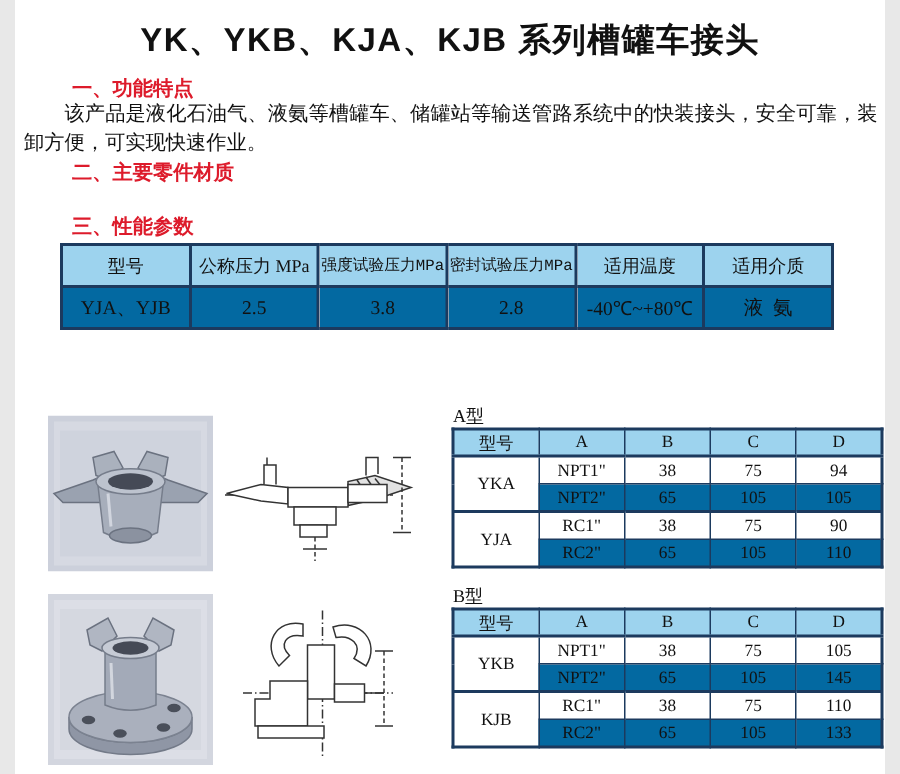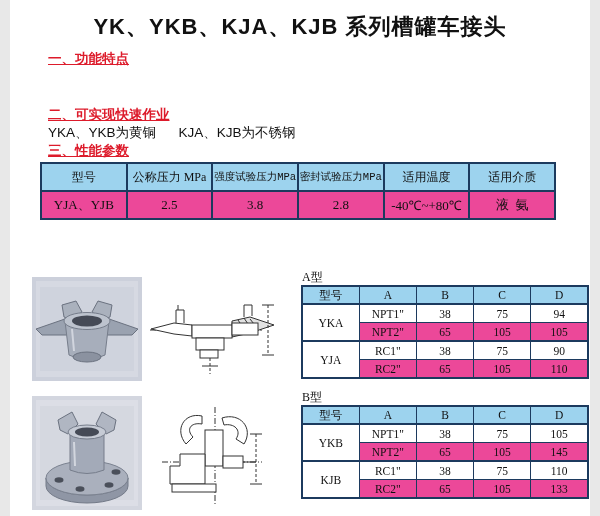--- a/index.html
+++ b/index.html
@@ -1,32 +1,32 @@
 <!DOCTYPE html>
 <html><head>
 <meta charset="utf-8">
 <style>
   html,body{margin:0;padding:0;background:#e8e8e8;}
   .page{position:relative;width:580px;height:516px;background:#ffffff;overflow:hidden;
         font-family:"Liberation Sans",sans-serif;color:#111;margin:0 auto;}
   .title{position:absolute;top:12px;left:0;width:100%;text-align:center;
          font-size:22px;font-weight:bold;letter-spacing:1px;}
-  .sec-heading{position:absolute;left:38px;font-size:13.5px;font-weight:bold;color:#dd1b2b;text-decoration:underline;}
+  .sec-heading{position:absolute;left:38px;font-size:13.5px;font-weight:bold;color:#dd1b2b;}
   .h1{top:50px}.h2{top:106px}.h3{top:142px}.h4{top:246px}
   .para{position:absolute;left:6px;right:5px;top:66px;font-size:13.5px;line-height:19px;
         text-indent:2em;text-align:justify;}
   .materials{position:absolute;left:38px;top:124px;font-size:13.5px;white-space:pre;}
 
   table{border-collapse:collapse;table-layout:fixed;padding-left:48px;}
   .perf-table{position:absolute;left:30px;top:162px;width:516px;
               font-family:"Liberation Serif",serif;font-size:13px;text-align:center;}
   .perf-table th,.perf-table td{border:2px solid #1c3a5e;padding:0;height:26px;overflow:hidden;}
   .perf-table th{background:#9dd3ee;font-weight:normal;font-size:12px;}
   .perf-table th.small{font-size:10.5px;font-family:Liberation Mono, monospace;}
-  .row-yellow td,td.cell-yellow{background:#ec4899;}
+  .row-yellow td,td.cell-yellow{background:#0369a1;}
 
   .dim-label{position:absolute;left:292px;font-size:12px;font-family:"Liberation Serif",serif;}
   .la{top:269px}.lb{top:389px}
   .dim-table{position:absolute;left:291px;width:288px;
              font-family:"Liberation Serif",serif;font-size:11.5px;text-align:center;
              border:2px solid #1c3a5e;}
   .dim-table th{background:#9dd3ee;border:1.5px solid #1c3a5e;height:16px;font-weight:normal;padding:0;}
   .dim-table td{border:1px solid #1c3a5e;height:17px;padding:0;}
   .dim-table tr.group-start td{border-top:2px solid #1c3a5e;}
   .ta{top:285px}.tb{top:405px}
@@ -39,23 +39,23 @@
   svg{display:block}
 </style>
 </head>
 <body>
 
 <div class="page">
 
   <div class="title">YK、YKB、KJA、KJB 系列槽罐车接头</div>
 
   <div class="sec-heading h1">一、功能特点</div>
-
-  <div class="sec-heading h2">二、可实现快速作业</div>
-  <div class="materials">YKA、YKB为黄铜      KJA、KJB为不锈钢</div>
+  <div class="para">该产品是液化石油气、液氨等槽罐车、储罐站等输送管路系统中的快装接头，安全可靠，装卸方便，可实现快速作业。</div>
+
+  <div class="sec-heading h2">二、主要零件材质</div>
 
   <div class="sec-heading h3">三、性能参数</div>
 
   <table class="perf-table">
     <tbody>
         <tr>
       <th>型号</th>
       <th>公称压力 MPa</th>
       <th class="small">强度试验压力MPa</th>
       <th class="small">密封试验压力MPa</th>

